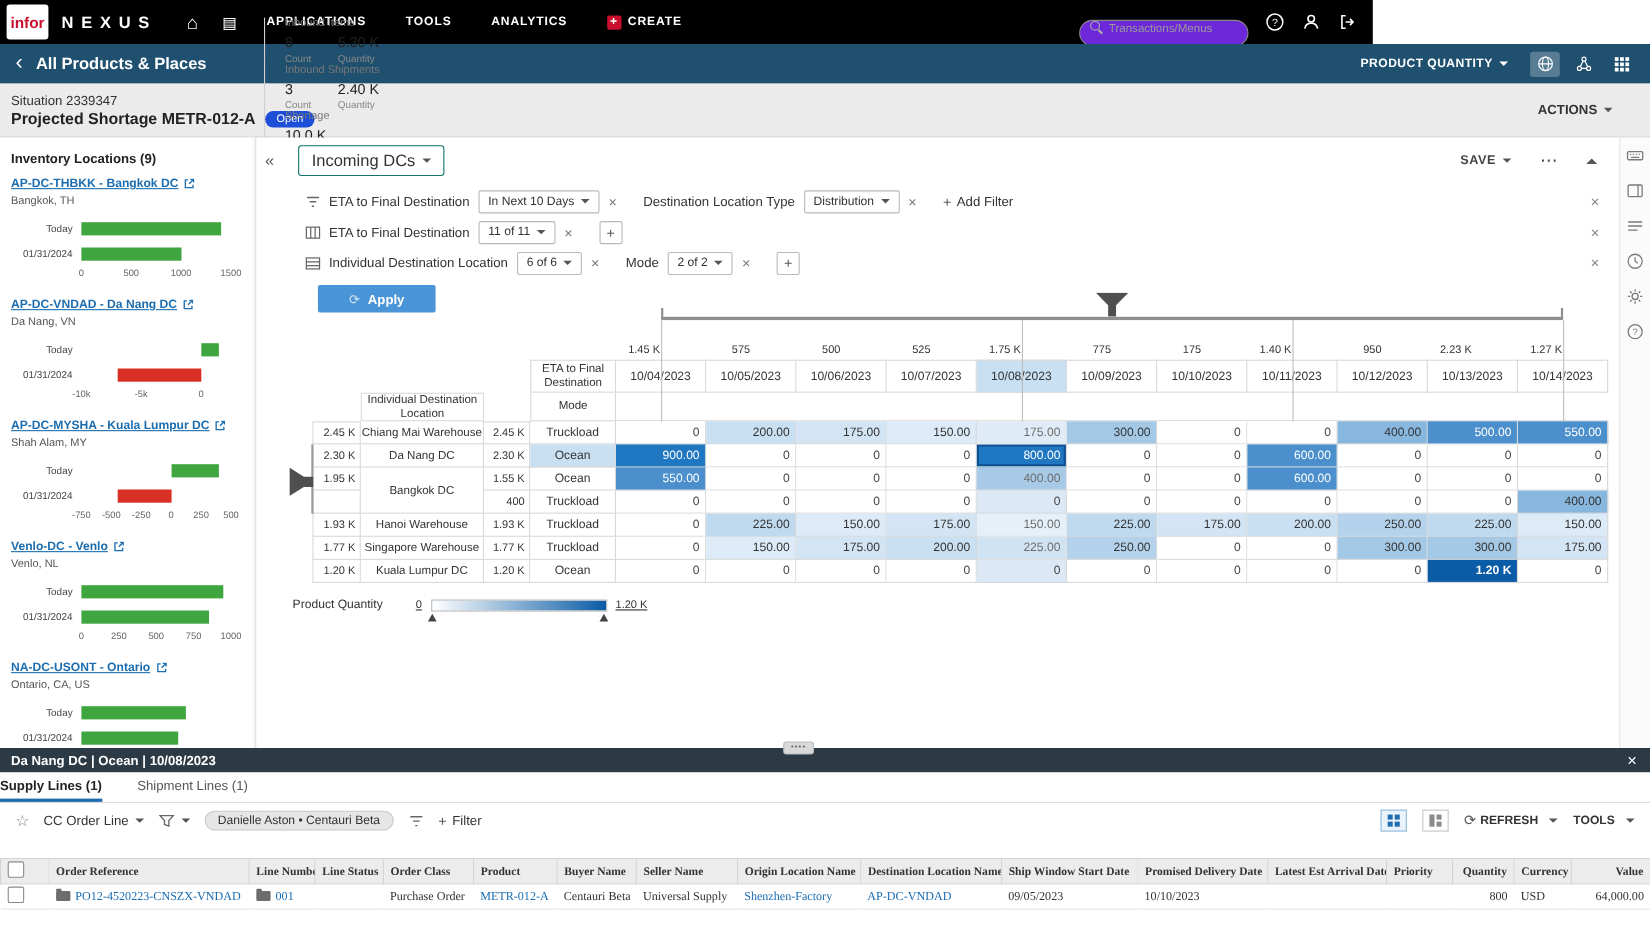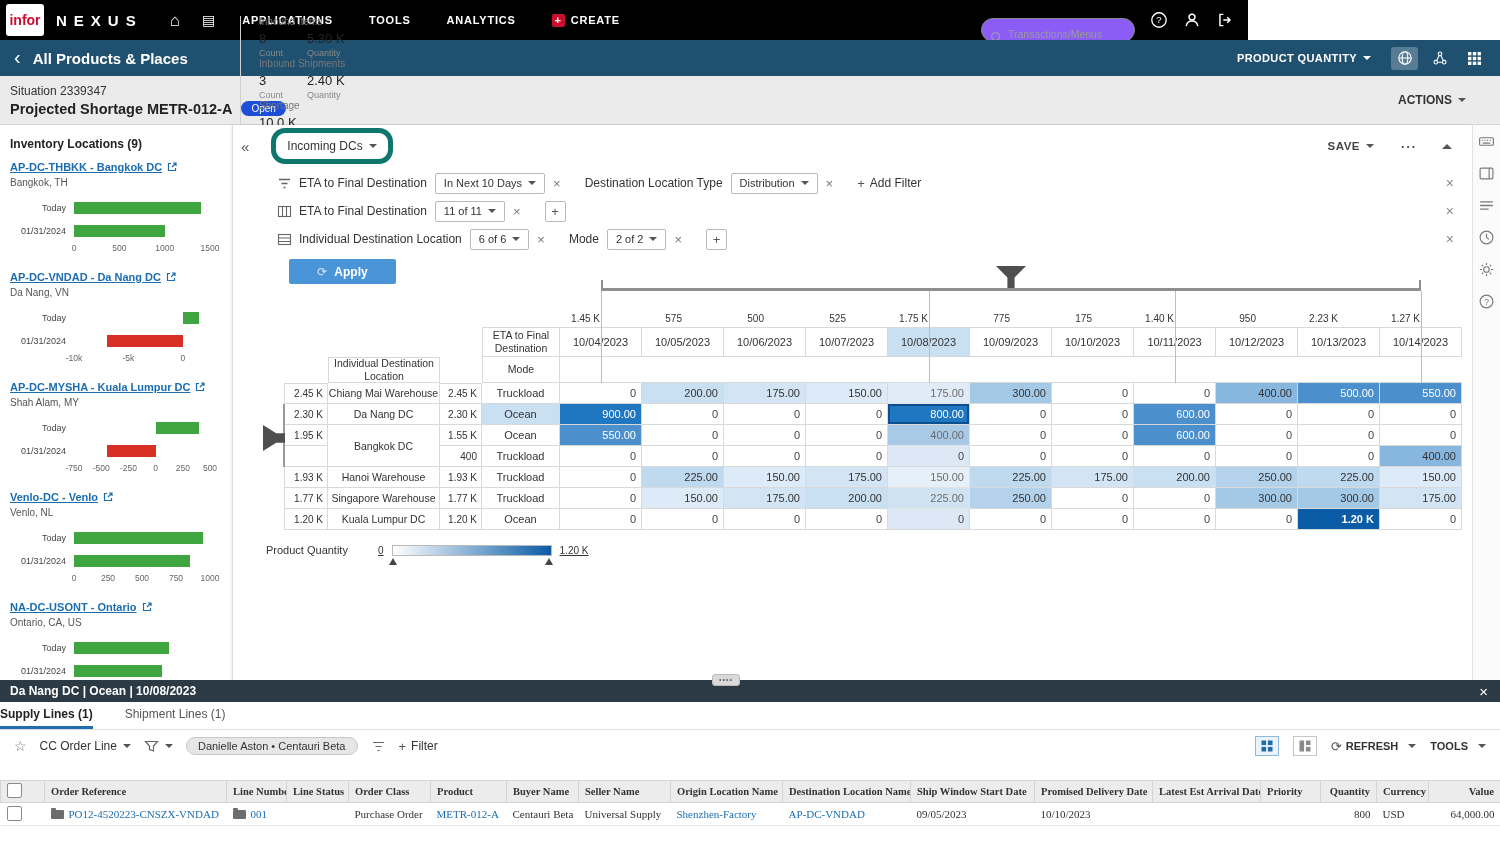--- a/index.html
+++ b/index.html
@@ -16,21 +16,21 @@
         display:flex;align-items:center;justify-content:center;font-weight:bold;
         color:#c8102e;font-size:14px;cursor:pointer;}
   .brand{color:#fff;font-size:15px;font-weight:bold;letter-spacing:7px;margin-right:16px;}
   .tb-icon{color:#fff;font-size:17px;margin:0 11px;cursor:pointer;line-height:1;}
   #topnav-menu{display:flex;align-items:center;margin-left:16px;gap:36px;}
   .tm-item{color:#fff;font-size:11px;font-weight:bold;letter-spacing:.8px;cursor:pointer;
            display:flex;align-items:center;}
   .plusbox{width:13px;height:13px;background:#c8102e;color:#fff;font-size:11px;line-height:13px;
            text-align:center;border-radius:2px;margin-right:6px;display:inline-block;font-weight:bold;}
   .tb-right{margin-left:auto;display:flex;align-items:center;gap:15px;padding-right:14px;}
-  .searchbox{display:flex;align-items:flex-end;background:#8b5cf6;border:1px solid #888;
+  .searchbox{display:flex;align-items:flex-start;background:#6d28d9;border:1px solid #888;
              border-radius:12px;height:22px;width:134px;padding:0 9px;margin-top:20px;}
   .mag{width:7px;height:7px;border:1.5px solid #aaa;border-radius:50%;position:relative;
        margin-right:6px;flex:none;}
   .mag::after{content:'';position:absolute;width:5px;height:1.5px;background:#aaa;
               transform:rotate(45deg);right:-4px;bottom:-2px;}
   .searchbox input{background:transparent;border:none;outline:none;color:#ddd;font-size:10.5px;
                    width:100%;font-family:inherit;}
   .searchbox input::placeholder{color:#9a9a9a;}
 
   
@@ -83,22 +83,22 @@
   .ctrack{position:relative;width:136px;height:12px;}
   .cbar{position:absolute;top:0;height:12px;}
   .caxis{position:relative;height:13px;margin-left:64px;width:136px;font-size:8.5px;color:#666;}
   .caxis span{position:absolute;top:1px;transform:translateX(-50%);}
 
   
   #mainpanel{position:absolute;top:125px;left:232px;width:1240px;height:555px;background:#fff;
              border-left:1px solid #ddd;box-shadow:-1px 0 3px rgba(0,0,0,.07);box-sizing:border-box;}
   .panel-top{display:flex;align-items:center;height:34px;padding:4px 20px 0 8px;}
   .collapse{font-size:15px;color:#555;margin-right:22px;cursor:pointer;}
-  .view-select{border:5px solid #0f766e;border-radius:14px;height:26px;display:flex;
-               align-items:center;padding:0 11px;font-size:12px;color:#333;cursor:pointer;}
+  .view-select{border:1px solid #0f766e;border-radius:3px;height:26px;display:flex;
+               align-items:center;padding:0 11px;font-size:15px;color:#333;cursor:pointer;}
   .pt-right{margin-left:auto;display:flex;align-items:center;gap:26px;color:#444;}
   .save{font-size:11.5px;font-weight:bold;letter-spacing:.5px;display:flex;align-items:center;
         cursor:pointer;}
   .dots3{font-size:16px;cursor:pointer;}
   .caret-u{display:inline-block;width:0;height:0;border-left:5px solid transparent;
            border-right:5px solid transparent;border-bottom:5px solid #555;cursor:pointer;}
 
   #filters{padding-top:6px;}
   .frow{position:relative;display:flex;align-items:center;height:28px;padding-left:66px;}
   .ficon{position:absolute;left:44px;top:7px;}

